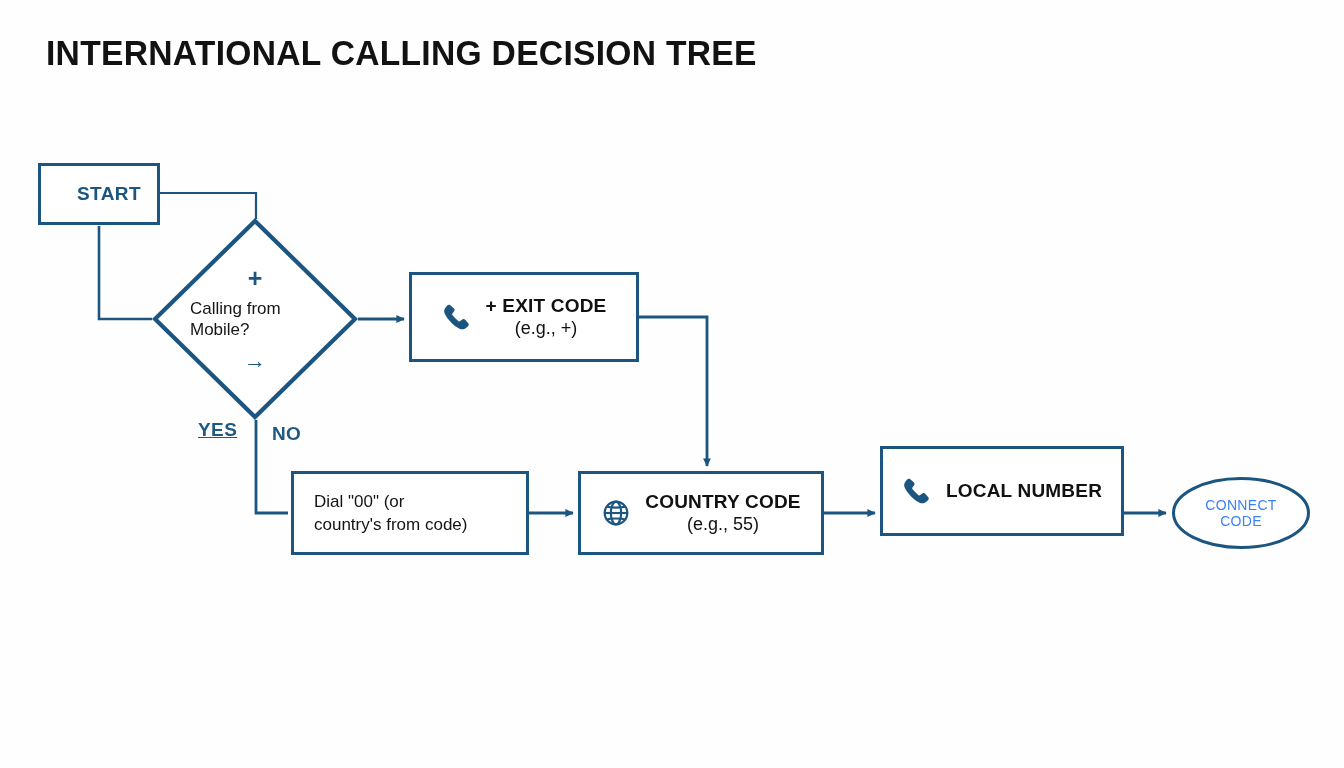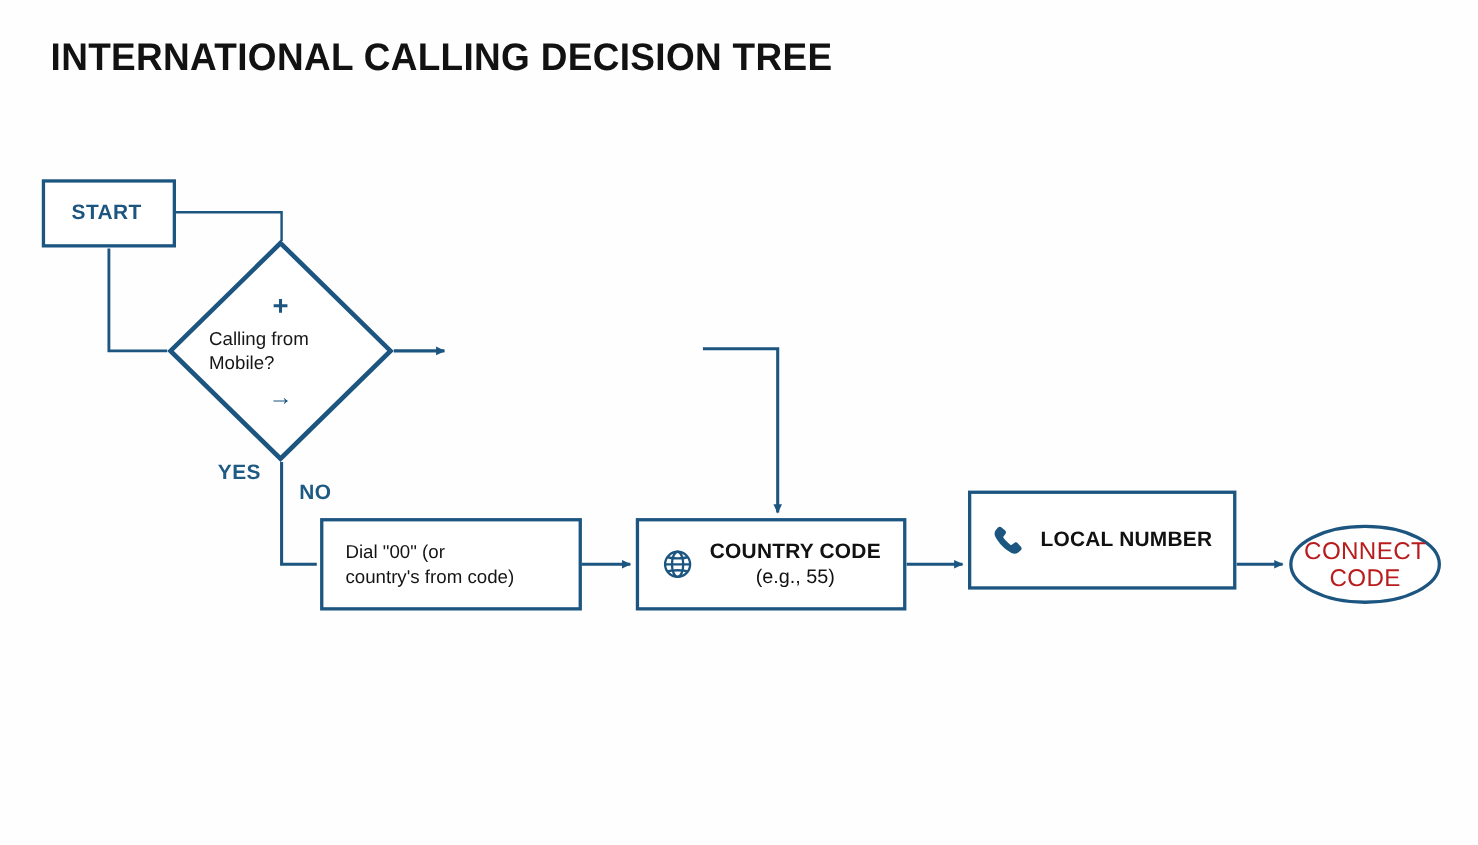--- a/index.html
+++ b/index.html
@@ -59,21 +59,21 @@
     justify-content: center;
   }
 
   
   .node-start {
     left: 38px;
     top: 163px;
     width: 122px;
     height: 62px;
     justify-content: flex-start;
-    padding-left: 24px;
+    padding-left: 36px;
     border-width: 3px;
   }
   .node-start .label {
     font-size: 19px;
     font-weight: bold;
     color: #1b5580;
     letter-spacing: 0.4px;
   }
 
   
@@ -207,36 +207,36 @@
     position: absolute;
     left: 0; top: 0;
     width: 140px; height: 74px;
     display: flex;
     flex-direction: column;
     align-items: center;
     justify-content: center;
     line-height: 1.15;
   }
   .oval-inner span {
-    font-size: 22px;
-    color: #b91c1c;
+    font-size: 14px;
+    color: #3b82f6;
     font-weight: normal;
     letter-spacing: 0.3px;
   }
 
   
   .branch-label {
     position: absolute;
     font-size: 19px;
     font-weight: bold;
     color: #1f5a85;
     letter-spacing: 0.4px;
   }
-  .branch-yes { left: 198px; top: 419px; }
-  .branch-no  { left: 272px; top: 438px; }
+  .branch-yes { left: 198px; top: 419px; text-decoration: underline; }
+  .branch-no  { left: 272px; top: 423px; }
 </style>
 </head>
 <body>
 
 <div class="canvas">
 
   <div class="page-title">INTERNATIONAL CALLING DECISION TREE</div>
 
   <svg class="edges" width="1344" height="768" viewBox="0 0 1344 768">
     <defs>
@@ -276,20 +276,33 @@
     <div class="diamond-inner">
       <div class="diamond-plus">+</div>
       <div class="diamond-text">Calling from Mobile?</div>
       <div class="diamond-arrow">→</div>
     </div>
   </div>
 
   <div class="branch-label branch-yes">YES</div>
   <div class="branch-label branch-no">NO</div>
 
+  <div class="node node-exit">
+    <div class="node-body">
+      <span class="icon">
+        <svg width="30" height="30" viewBox="0 0 24 24" aria-hidden="true">
+          <path fill="#1b5580" d="M6.6 2.6c-.7-.6-1.8-.5-2.4.2L2.8 4.4C1.6 5.8 1.4 7.8 2.3 9.6c1.1 2.2 2.8 4.5 5 6.7 2.2 2.2 4.5 3.9 6.7 5 1.8.9 3.8.7 5.2-.5l1.6-1.4c.7-.6.8-1.7.2-2.4l-2.4-2.8c-.6-.7-1.6-.8-2.3-.3l-2.1 1.5c-.3.2-.7.2-1-.1-.8-.6-1.7-1.4-2.6-2.3-.9-.9-1.7-1.8-2.3-2.6-.2-.3-.3-.7-.1-1l1.5-2.1c.5-.7.4-1.7-.3-2.3L6.6 2.6z"></path>
+        </svg>
+      </span>
+      <div class="node-textblock">
+        <div class="node-line1">+ EXIT CODE</div>
+        <div class="node-line2">(e.g., +)</div>
+      </div>
+    </div>
+  </div>
 
   <div class="node node-dial">
     <div class="node-plain">
       <div>Dial "00" (or</div>
       <div>country's from code)</div>
     </div>
   </div>
 
   <div class="node node-country">
     <div class="node-body">

